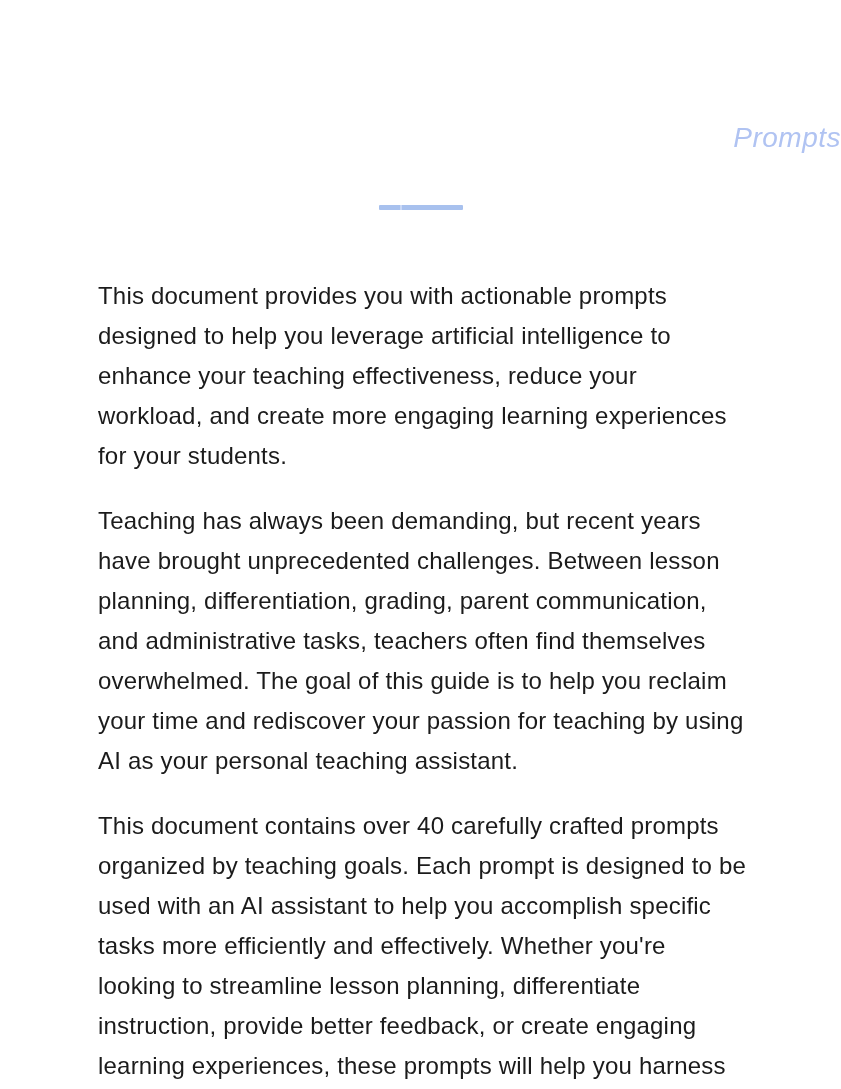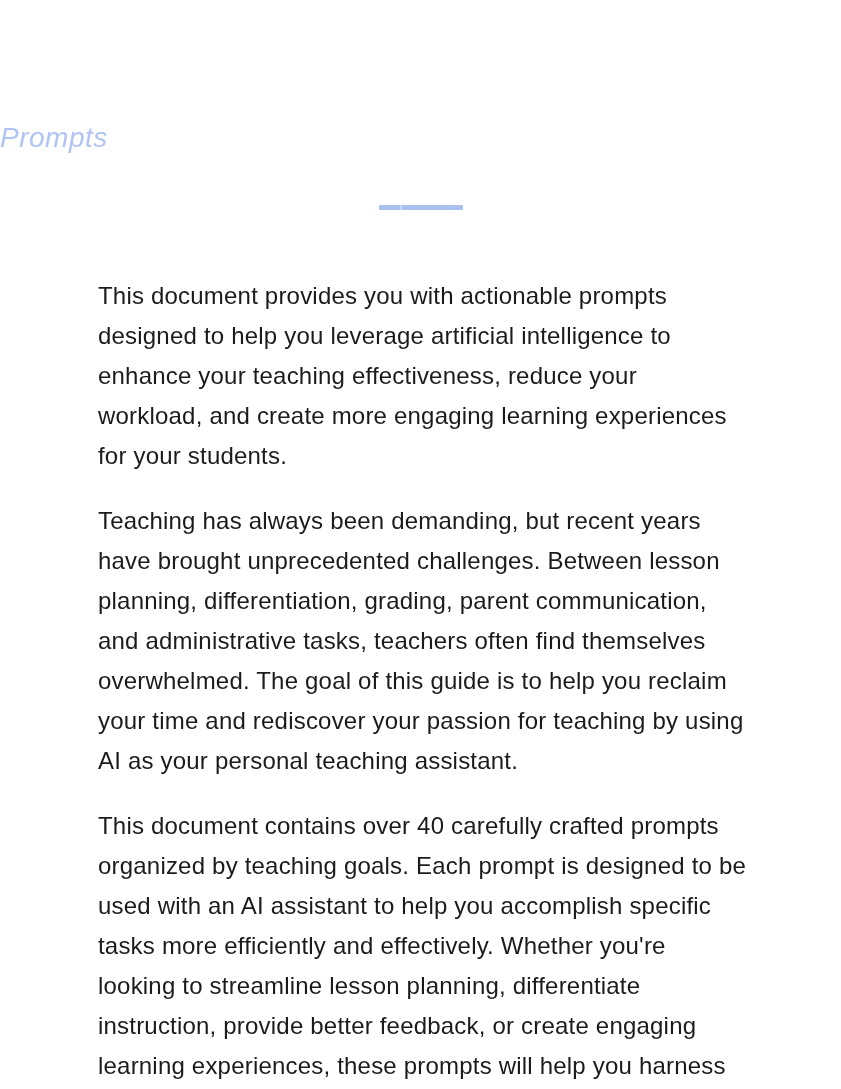--- a/index.html
+++ b/index.html
@@ -12,21 +12,21 @@
     width: 841px;
     height: 1089px;
     margin: 0 auto;
     background: #ffffff;
     font-family: "Liberation Sans", sans-serif;
     overflow: hidden;
     box-sizing: border-box;
     padding-top: 121px;
   }
   .kicker {
-    text-align: left;
+    text-align: right;
     font-size: 28px;
     line-height: 34px;
     font-style: italic;
     font-weight: 400;
     color: #b0c3f2;
     letter-spacing: 0.5px;
   }
   .title-wrap {
     margin-top: 18px;
     text-align: center;

